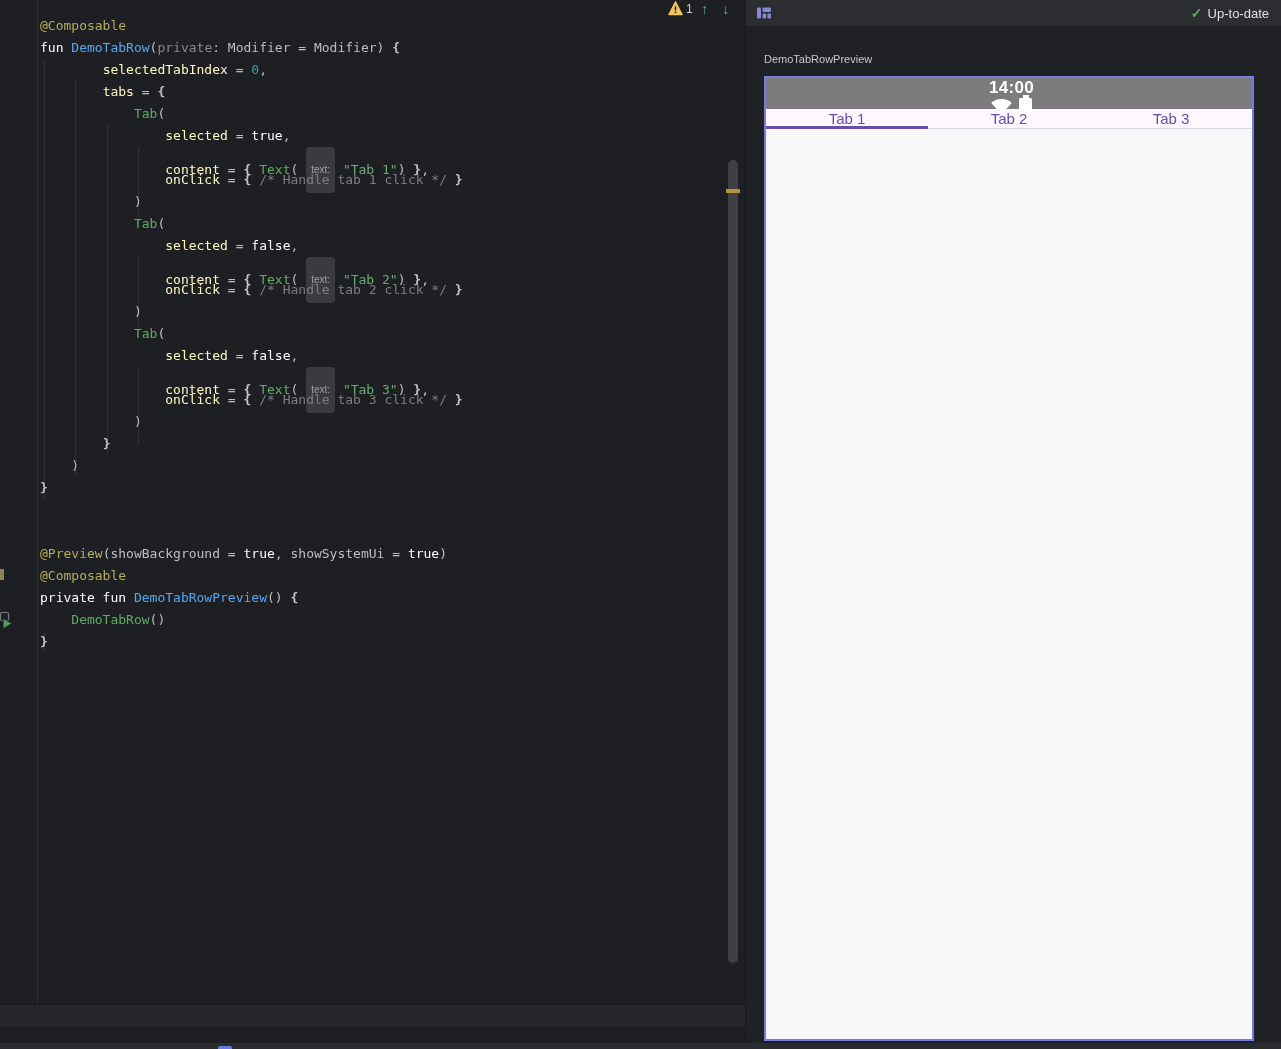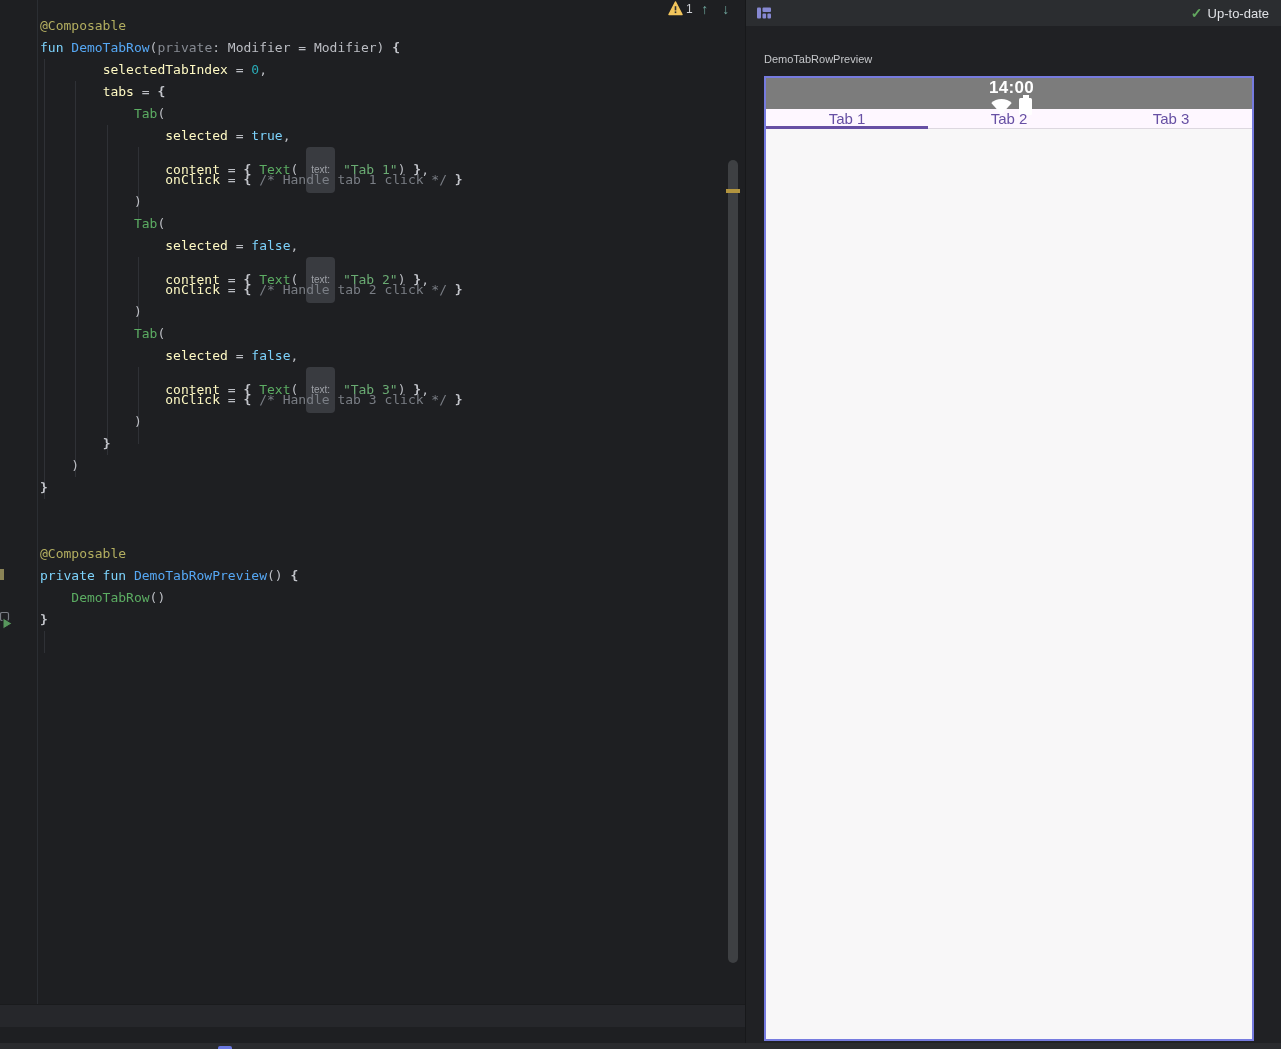--- a/index.html
+++ b/index.html
@@ -5,21 +5,21 @@
   * { margin:0; padding:0; box-sizing:border-box; }
   html,body { width:1281px; height:1049px; background:#1E1F22; overflow:hidden;
               font-family:"Liberation Sans", sans-serif; }
 
   
   .editor-pane { position:absolute; left:0; top:0; width:745px; height:1049px; background:#1E1F22; }
   .gutter-sep { position:absolute; left:37px; top:0; width:1px; height:1027px; background:#2B2E33; }
   .code-lines { position:absolute; left:0; top:15px; width:745px;
                 font-family:"DejaVu Sans Mono", monospace; font-size:13px; }
   .code-line { height:22px; line-height:22px; white-space:pre; padding-left:40px; }
-  .tk-kw   { color:#7dd3fc;margin-top:34px; }
+  .tk-kw   { color:#ffffff;margin-top:34px; }
   .tk-fn   { color:#56A8F5; }
   .tk-call { color:#5CAD63; }
   .tk-arg  { color:#fef9c3; }
   .tk-str  { color:#6AAB73; }
   .tk-num  { color:#2AACB8; }
   .tk-cmt  { color:#7A7E85; }
   .tk-txt  { color:#BCBEC4; }
   .tk-param{ color:#878B93; }
   .tk-ann  { color:#B3AE60; }
   .tk-brace{ color:#C3C5CB; font-weight:bold; }
@@ -105,20 +105,21 @@
       <div class="code-line"><span class="tk-txt">            </span><span class="tk-call">Tab</span><span class="tk-txt">(</span></div>
       <div class="code-line"><span class="tk-txt">                </span><span class="tk-arg">selected</span><span class="tk-txt"> = </span><span class="tk-kw">false</span><span class="tk-txt">,</span></div>
       <div class="code-line"><span class="tk-txt">                </span><span class="tk-arg">content</span><span class="tk-txt"> = </span><span class="tk-brace">{</span><span class="tk-txt"> </span><span class="tk-call">Text</span><span class="tk-txt">( </span><span class="tk-hint">text:</span><span class="tk-txt"> </span><span class="tk-str">"Tab 3"</span><span class="tk-txt">) </span><span class="tk-brace">}</span><span class="tk-txt">,</span></div>
       <div class="code-line"><span class="tk-txt">                </span><span class="tk-arg">onClick</span><span class="tk-txt"> = </span><span class="tk-brace">{</span><span class="tk-cmt"> /* Handle tab 3 click */ </span><span class="tk-brace">}</span></div>
       <div class="code-line"><span class="tk-txt">            )</span></div>
       <div class="code-line"><span class="tk-txt">        </span><span class="tk-brace">}</span></div>
       <div class="code-line"><span class="tk-txt">    )</span></div>
       <div class="code-line"><span class="tk-brace">}</span></div>
       <div class="code-line"></div>
       <div class="code-line"></div>
+      <div class="code-line"><span class="tk-ann">@Preview</span><span class="tk-txt">(showBackground = </span><span class="tk-kw">true</span><span class="tk-txt">, showSystemUi = </span><span class="tk-kw">true</span><span class="tk-txt">)</span></div>
       <div class="code-line"><span class="tk-ann">@Composable</span></div>
       <div class="code-line"><span class="tk-kw">private fun </span><span class="tk-fn">DemoTabRowPreview</span><span class="tk-txt">() </span><span class="tk-brace">{</span></div>
       <div class="code-line"><span class="tk-txt">    </span><span class="tk-call">DemoTabRow</span><span class="tk-txt">()</span></div>
       <div class="code-line"><span class="tk-brace">}</span></div>
     </div>
 
   <div class="gutter-annot-mark"></div>
   <svg class="run-icon" viewBox="0 0 14 18">
     <rect x="0.5" y="1.5" width="8" height="8" rx="1.5" fill="none" stroke="#7A7E85" stroke-width="1.2"></rect>
     <path d="M3 7 L12 12.5 L3 18 Z" fill="#57965C" stroke="#1E1F22" stroke-width="1"></path>

